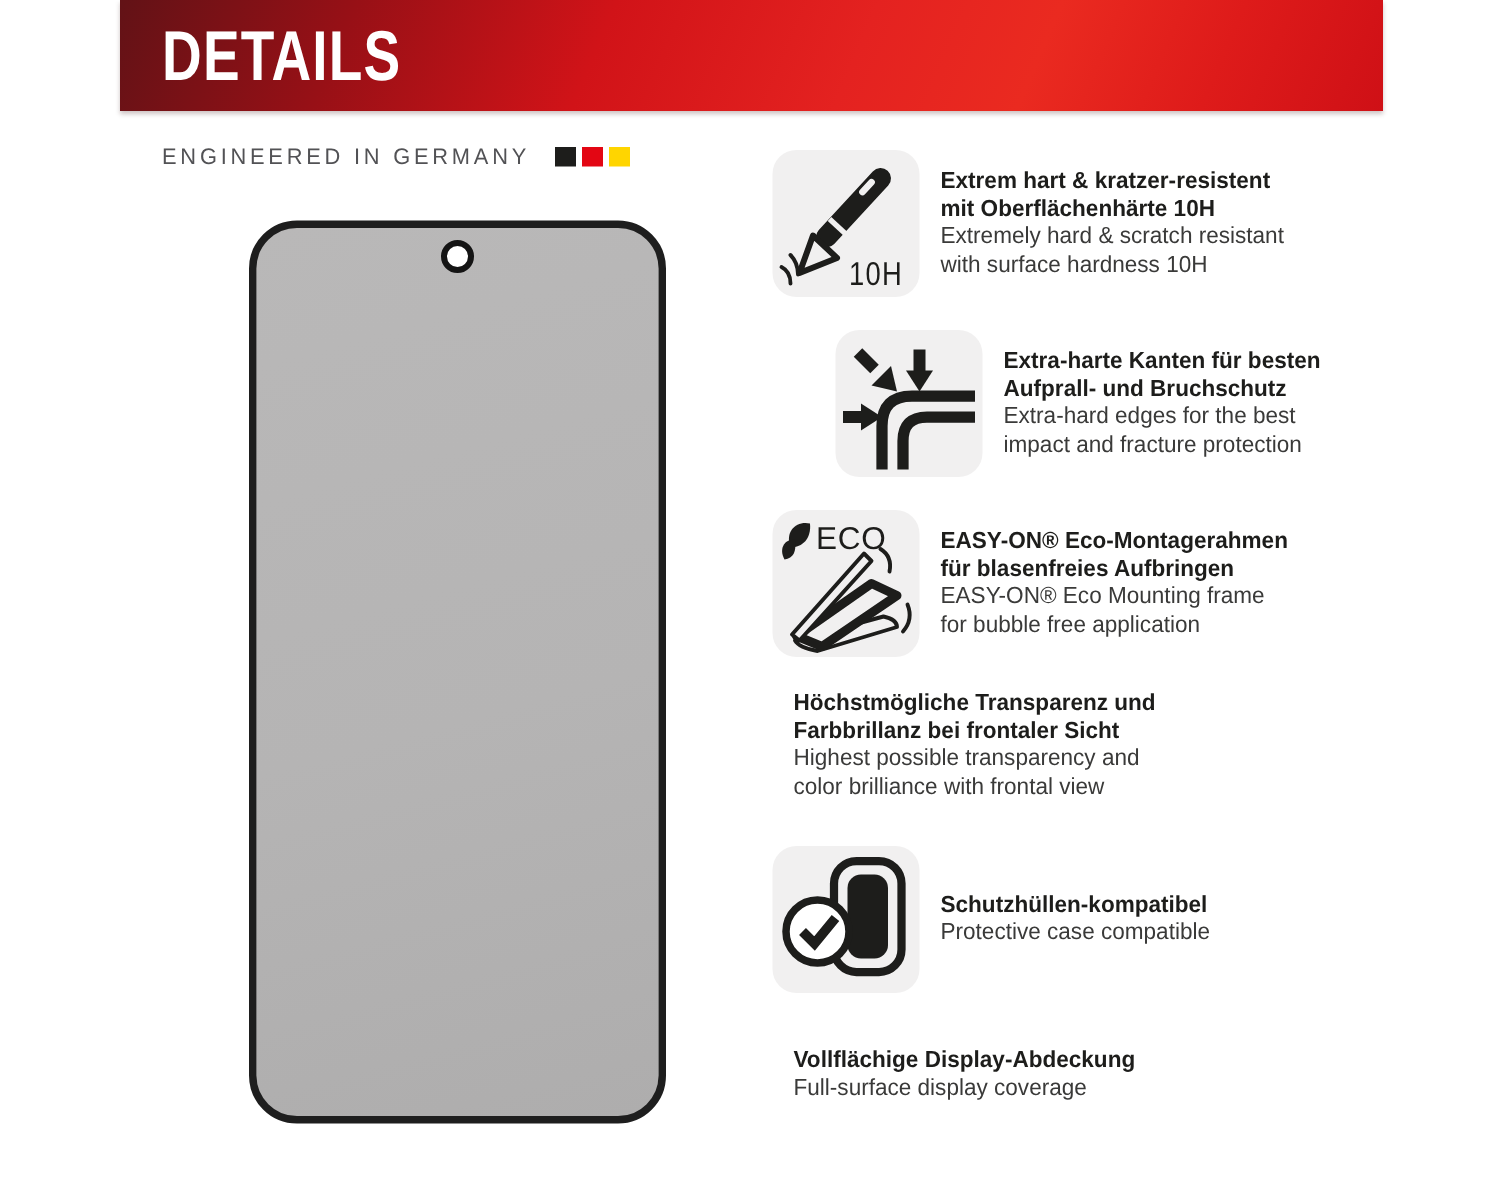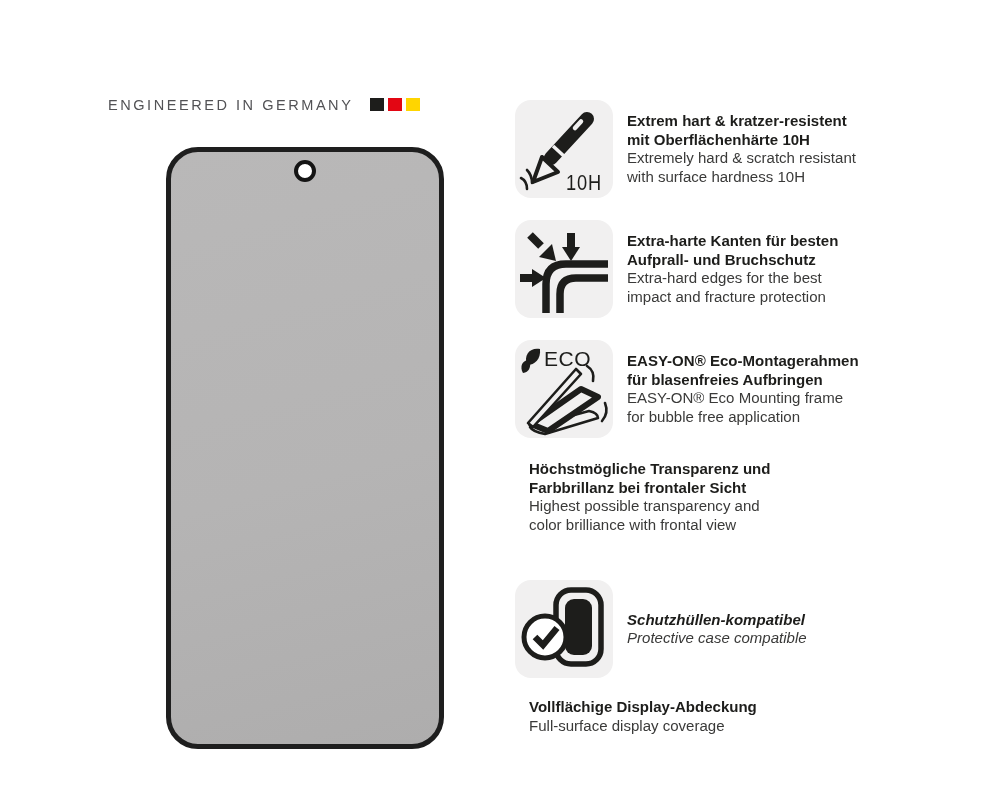--- a/index.html
+++ b/index.html
@@ -37,40 +37,43 @@
   }
   .camera-hole {
     position:absolute; left:50%; top:8px; width:22px; height:22px; margin-left:-11px;
     background:#ffffff; border:4px solid #141414; border-radius:50%;
   }
 
   
   .features { position:absolute; left:515px; top:100px; width:440px; height:700px; }
   .feature { position:absolute; left:0; display:flex; align-items:center; }
   .feature:nth-child(1){ top:0; }
-  .feature:nth-child(2){ top:120px; }
+  .feature:nth-child(2){ top:120px;margin-left:42px; }
   .feature:nth-child(3){ top:240px; }
   .feature:nth-child(4){ top:360px; }
-  .feature:nth-child(5){ top:480px;font-style:italic; }
+  .feature:nth-child(5){ top:464px; }
   .feature:nth-child(6){ top:598px; }
   .tile {
     width:98px; height:98px; flex:0 0 98px; border-radius:16px; background:#f1f0f0;
     display:flex; align-items:center; justify-content:center;
   }
   .copy { margin-left:14px; transform:scaleX(0.97); transform-origin:left center; }
   .copy .de { font-size:15.5px; line-height:18.5px; font-weight:bold; color:#1d1d1b; white-space:nowrap; }
   .copy .en { font-size:15.5px; line-height:18.5px; color:#3a3a39; white-space:nowrap; }
   svg { display:block; }
   svg text { font-family:"Liberation Sans", sans-serif; fill:#1d1d1b; }
 </style>
 </head>
 <body>
 
 <div class="page">
 
+  <header class="banner">
+    <h1>DETAILS</h1>
+  </header>
 
   <div class="tagline">
     <span class="tagline-text">ENGINEERED IN GERMANY</span>
     <span class="flag">
       <span class="sq" style="background:#1d1d1b"></span>
       <span class="sq" style="background:#e30613"></span>
       <span class="sq" style="background:#ffd500"></span>
     </span>
   </div>
 

